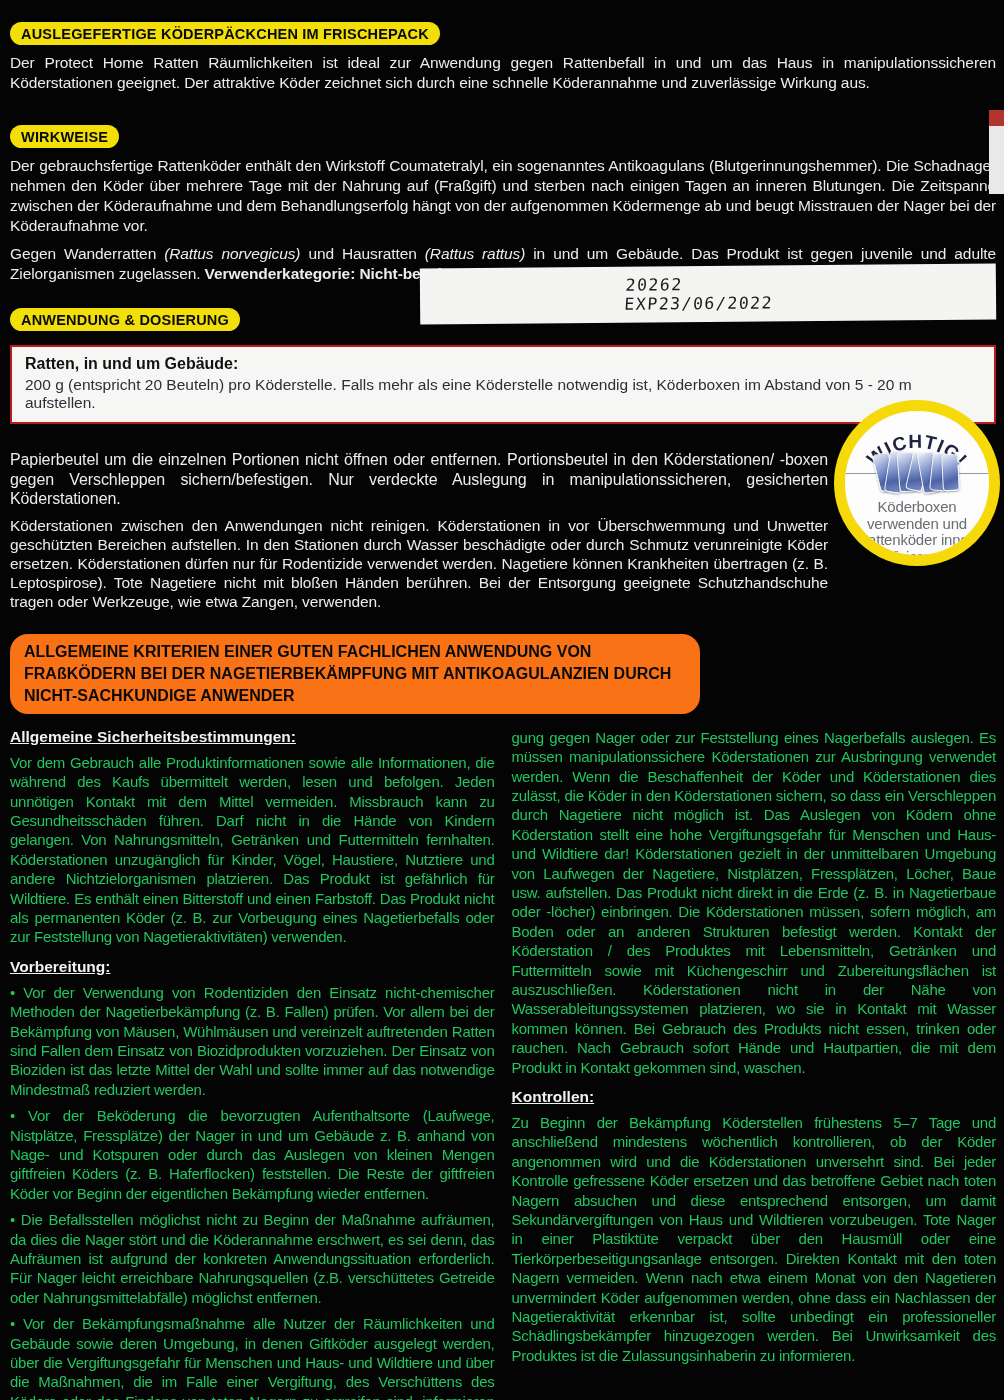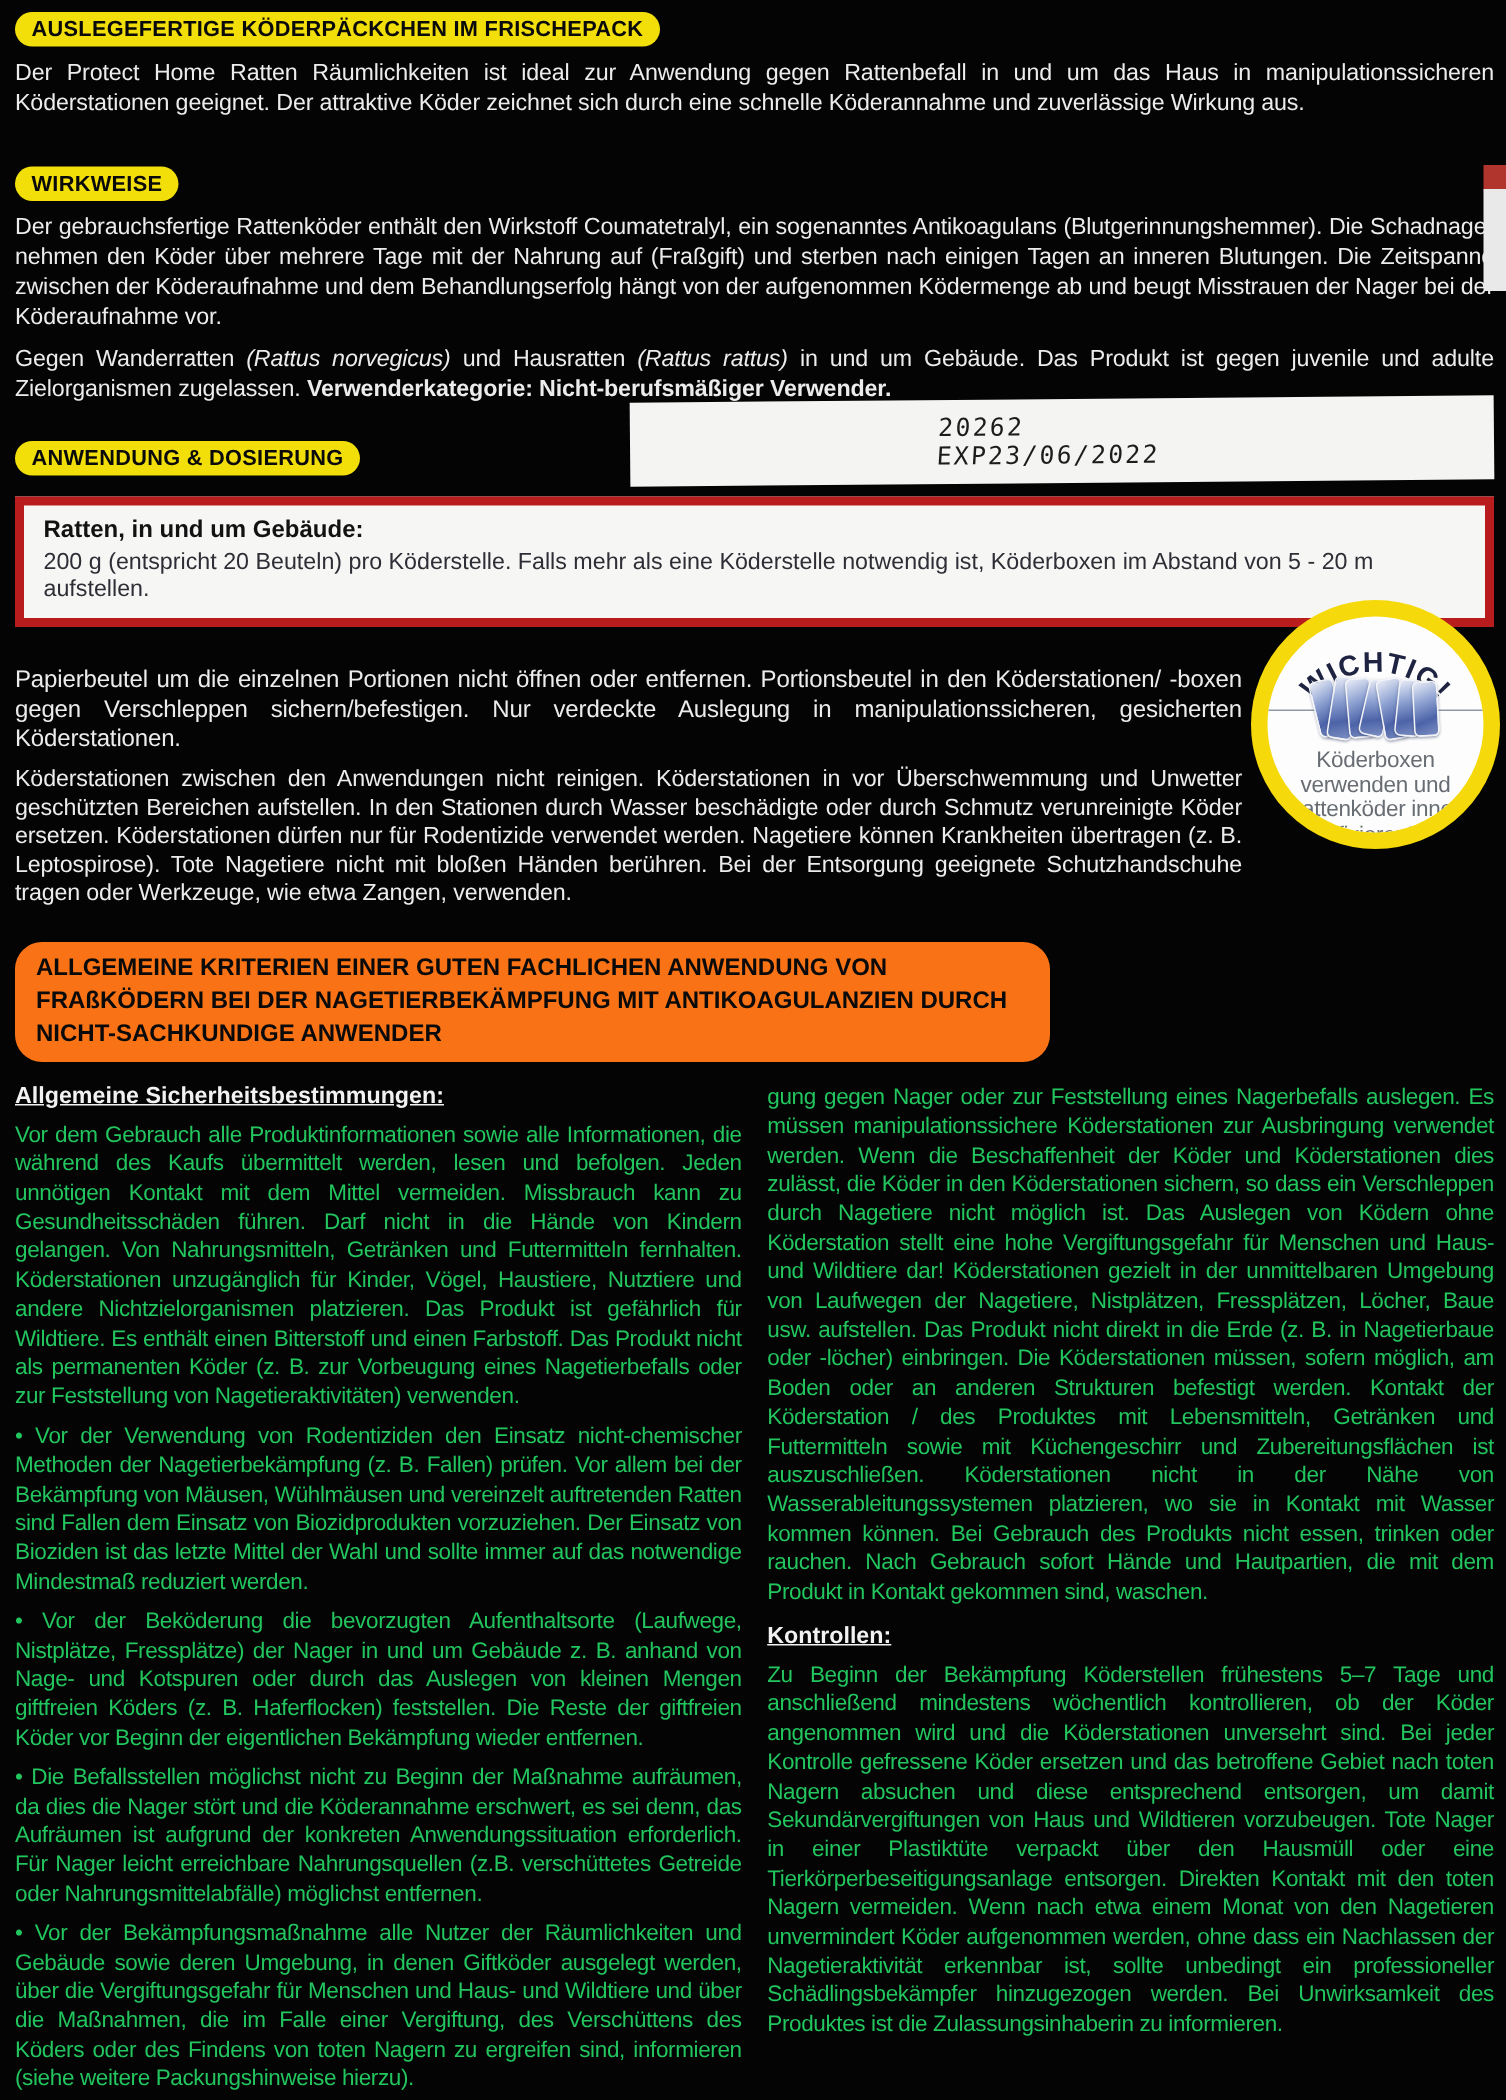--- a/index.html
+++ b/index.html
@@ -1,21 +1,21 @@
 <!DOCTYPE html>
 <html><head>
 <meta charset="utf-8">
 <style>
   * { margin:0; padding:0; box-sizing:border-box; }
   html,body { background:#000; }
   body { font-family:"Liberation Sans", sans-serif; }
   .page {
     position:relative; width:1004px; height:1400px;
     background:#040404; overflow:hidden;
-    padding:8px 8px 0 10px; color:#ededed;
+    padding:22px 8px 0 10px; color:#ededed;
   }
   
   .pill {
     display:inline-block; background:#f2df0a; color:#0a0a0a;
     font-weight:bold; font-size:14.5px; letter-spacing:.2px;
     padding:4px 11px 3px; border-radius:12px; white-space:nowrap;
   }
   .pill-big {
     display:inline-block; background:#f97316; color:#0a0a0a;
     font-weight:bold; font-size:16px; line-height:1.4;
@@ -36,21 +36,21 @@
     display:flex; align-items:center;
   }
   .stamp-text {
     margin-left:205px; font-family:"DejaVu Sans Mono", monospace;
     font-size:16.5px; line-height:19px; color:#1c1c1c; letter-spacing:1.5px;
     transform:skewX(-4deg);
   }
   
   .dose-box {
     background:#f6f6f4; color:#161616; width:986px;
-    margin-top:14px; padding:8px 13px 10px; border:6px solid #b91c1c;
+    margin-top:14px; padding:8px 13px 10px; border:2px solid #b91c1c;
   }
   .dose-title { font-weight:bold; font-size:16px; color:#121212; }
   .dose-body { font-size:15.5px; margin-top:3px; color:#2e2e36; }
   
   .badge {
     position:absolute; left:834px; top:400px; width:166px; height:166px;
     background:#fdfdfd; border:11px solid #f5d90a; border-radius:50%;
     overflow:hidden;
   }
   .badge-svg { position:absolute; left:0; top:0; width:144px; height:144px; }
@@ -154,20 +154,21 @@
   <div class="edge-strip"></div>
 
   <div style="margin-top:22px;">
     <span class="pill-big">ALLGEMEINE KRITERIEN EINER GUTEN FACHLICHEN ANWENDUNG VON FRAßKÖDERN BEI DER NAGETIERBEKÄMPFUNG MIT ANTIKOAGULANZIEN DURCH NICHT-SACHKUNDIGE ANWENDER</span>
   </div>
 
   <div class="cols">
     <div class="col">
       <div class="col-h">Allgemeine Sicherheitsbestimmungen:</div>
       <p class="col-p">Vor dem Gebrauch alle Produktinformationen sowie alle Informationen, die während des Kaufs übermittelt werden, lesen und befolgen. Jeden unnötigen Kontakt mit dem Mittel vermeiden. Missbrauch kann zu Gesundheitsschäden führen. Darf nicht in die Hände von Kindern gelangen. Von Nahrungsmitteln, Getränken und Futtermitteln fernhalten. Köderstationen unzugänglich für Kinder, Vögel, Haustiere, Nutztiere und andere Nichtzielorganismen platzieren. Das Produkt ist gefährlich für Wildtiere. Es enthält einen Bitterstoff und einen Farbstoff. Das Produkt nicht als permanenten Köder (z. B. zur Vorbeugung eines Nagetierbefalls oder zur Feststellung von Nagetieraktivitäten) verwenden.</p>
+      <div class="col-h">Vorbereitung:</div>
       <p class="col-b">Vor der Verwendung von Rodentiziden den Einsatz nicht-chemischer Methoden der Nagetierbekämpfung (z. B. Fallen) prüfen. Vor allem bei der Bekämpfung von Mäusen, Wühlmäusen und vereinzelt auftretenden Ratten sind Fallen dem Einsatz von Biozidprodukten vorzuziehen. Der Einsatz von Bioziden ist das letzte Mittel der Wahl und sollte immer auf das notwendige Mindestmaß reduziert werden.</p>
       <p class="col-b">Vor der Beköderung die bevorzugten Aufenthaltsorte (Laufwege, Nistplätze, Fressplätze) der Nager in und um Gebäude z. B. anhand von Nage- und Kotspuren oder durch das Auslegen von kleinen Mengen giftfreien Köders (z. B. Haferflocken) feststellen. Die Reste der giftfreien Köder vor Beginn der eigentlichen Bekämpfung wieder entfernen.</p>
       <p class="col-b">Die Befallsstellen möglichst nicht zu Beginn der Maßnahme aufräumen, da dies die Nager stört und die Köderannahme erschwert, es sei denn, das Aufräumen ist aufgrund der konkreten Anwendungssituation erforderlich. Für Nager leicht erreichbare Nahrungsquellen (z.B. verschüttetes Getreide oder Nahrungsmittelabfälle) möglichst entfernen.</p>
       <p class="col-b">Vor der Bekämpfungsmaßnahme alle Nutzer der Räumlichkeiten und Gebäude sowie deren Umgebung, in denen Giftköder ausgelegt werden, über die Vergiftungsgefahr für Menschen und Haus- und Wildtiere und über die Maßnahmen, die im Falle einer Vergiftung, des Verschüttens des Köders oder des Findens von toten Nagern zu ergreifen sind, informieren (siehe weitere Packungshinweise hierzu).</p>
 
     </div>
     <div class="col">
       <p class="col-p" style="margin-top:2px;">gung gegen Nager oder zur Feststellung eines Nagerbefalls auslegen. Es müssen manipulationssichere Köderstationen zur Ausbringung verwendet werden. Wenn die Beschaffenheit der Köder und Köderstationen dies zulässt, die Köder in den Köderstationen sichern, so dass ein Verschleppen durch Nagetiere nicht möglich ist. Das Auslegen von Ködern ohne Köderstation stellt eine hohe Vergiftungsgefahr für Menschen und Haus- und Wildtiere dar! Köderstationen gezielt in der unmittelbaren Umgebung von Laufwegen der Nagetiere, Nistplätzen, Fressplätzen, Löcher, Baue usw. aufstellen. Das Produkt nicht direkt in die Erde (z. B. in Nagetierbaue oder -löcher) einbringen. Die Köderstationen müssen, sofern möglich, am Boden oder an anderen Strukturen befestigt werden. Kontakt der Köderstation / des Produktes mit Lebensmitteln, Getränken und Futtermitteln sowie mit Küchengeschirr und Zubereitungsflächen ist auszuschließen. Köderstationen nicht in der Nähe von Wasserableitungssystemen platzieren, wo sie in Kontakt mit Wasser kommen können. Bei Gebrauch des Produkts nicht essen, trinken oder rauchen. Nach Gebrauch sofort Hände und Hautpartien, die mit dem Produkt in Kontakt gekommen sind, waschen.</p>
       <div class="col-h">Kontrollen:</div>
       <p class="col-p">Zu Beginn der Bekämpfung Köderstellen frühestens 5–7 Tage und anschließend mindestens wöchentlich kontrollieren, ob der Köder angenommen wird und die Köderstationen unversehrt sind. Bei jeder Kontrolle gefressene Köder ersetzen und das betroffene Gebiet nach toten Nagern absuchen und diese entsprechend entsorgen, um damit Sekundärvergiftungen von Haus und Wildtieren vorzubeugen. Tote Nager in einer Plastiktüte verpackt über den Hausmüll oder eine Tierkörperbeseitigungsanlage entsorgen. Direkten Kontakt mit den toten Nagern vermeiden. Wenn nach etwa einem Monat von den Nagetieren unvermindert Köder aufgenommen werden, ohne dass ein Nachlassen der Nagetieraktivität erkennbar ist, sollte unbedingt ein professioneller Schädlingsbekämpfer hinzugezogen werden. Bei Unwirksamkeit des Produktes ist die Zulassungsinhaberin zu informieren.</p>

